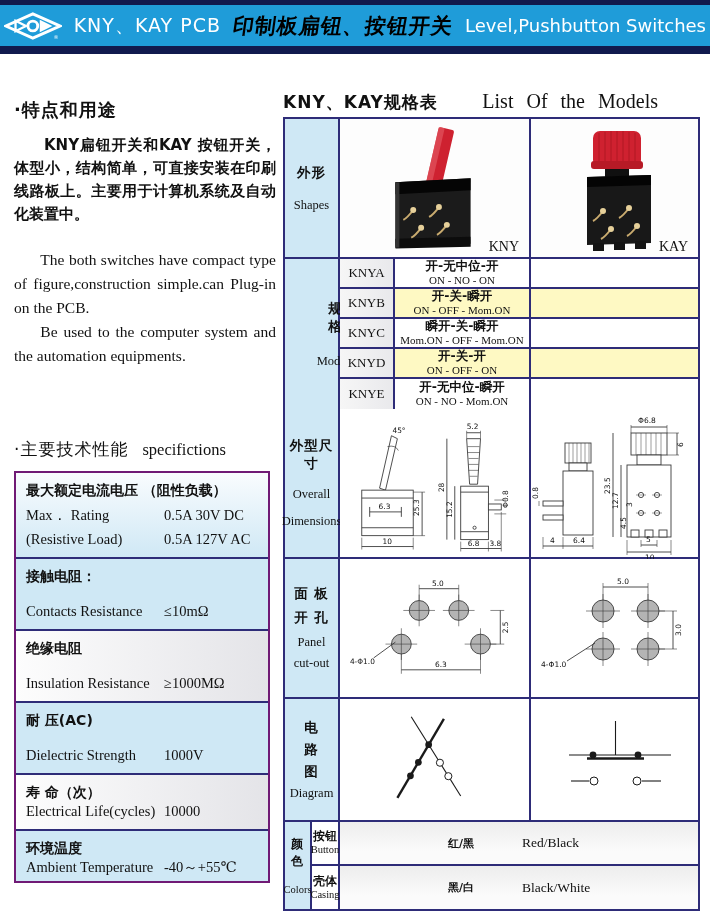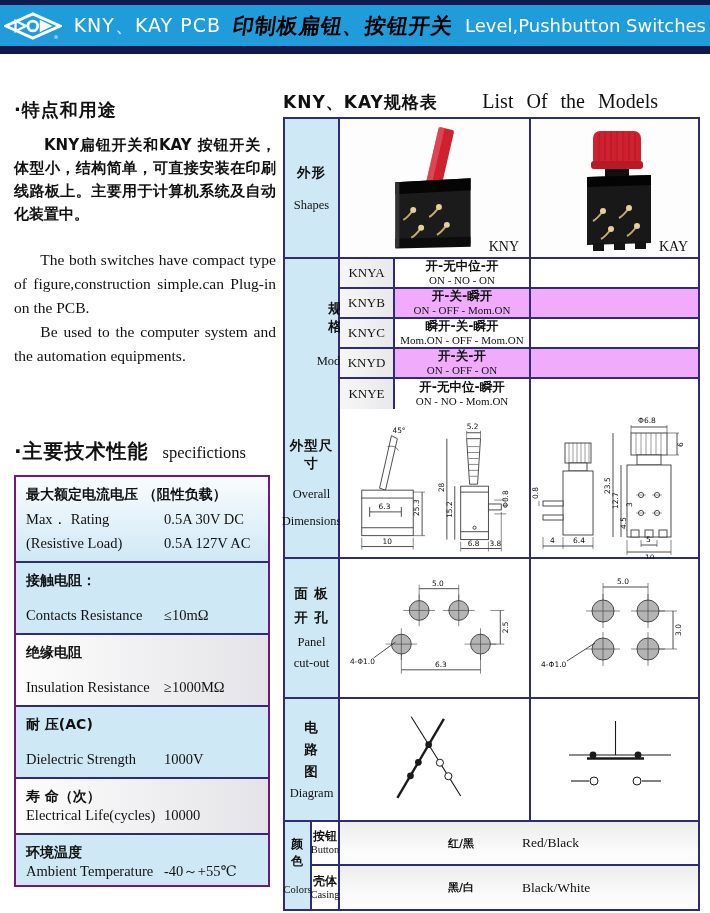--- a/index.html
+++ b/index.html
@@ -20,21 +20,21 @@
   .title-en { color:#fff; font-size:18px; white-space:nowrap; }
   
   #features { position:absolute; left:14px; top:98px; width:262px; }
   .feat-heading { font-size:18px; font-weight:bold; letter-spacing:1px; }
   .cn-para { margin-top:12px; font-size:15px; font-weight:600; line-height:23px; text-align:justify; text-indent:2em; }
   .en-para { font-family:"Liberation Serif","DejaVu Serif",serif; font-size:15.5px; line-height:24px;
              text-align:justify; text-indent:1.7em; }
   .en-para.first { margin-top:22px; }
   #specs { position:absolute; left:14px; top:438px; width:256px; }
   .specs-heading { display:flex; align-items:baseline; gap:14px; }
-  .specs-heading .cn { font-size:20px; font-weight:bold; letter-spacing:1px; }
+  .specs-heading .cn { font-size:17px; font-weight:normal; letter-spacing:1px; }
   .specs-heading .en { font-family:"Liberation Serif","DejaVu Serif",serif; font-size:16.5px; }
   .spec-table { margin-top:10px; border:2px solid #701a75; width:256px; }
   .spec-row { padding:9px 10px; display:flex; flex-direction:column; justify-content:space-between; }
   .spec-row + .spec-row { border-top:2px solid #2e2c78; }
   .spec-row .cnl { font-size:14px; font-weight:bold; }
   .spec-line { display:grid; grid-template-columns:1fr 92px; align-items:baseline;
                font-family:"Liberation Serif","DejaVu Serif",serif; font-size:14.5px; padding-right:2px; }
   .bg-blue  { background:#cfe8f5; }
   .bg-fade  { background:linear-gradient(180deg,#f9fcfe 0%,#cfe8f5 100%); }
   .bg-gray  { background:linear-gradient(90deg,#fdfdfd 0%,#e4e4e8 100%); }
@@ -58,21 +58,21 @@
   .photo-cell svg { position:absolute; inset:0; }
   .photo-cap { position:absolute; bottom:2px; right:10px; font-family:"Liberation Serif","DejaVu Serif",serif; font-size:14px; }
   .band-models { grid-template-columns:55px 55px 136px 167px; grid-auto-rows:30px; height:150px; }
   .models-label { grid-row:1 / span 5;padding-left:48px; }
   .mname { display:flex; align-items:center; justify-content:center;
            font-family:"Liberation Serif","DejaVu Serif",serif; font-size:13px;
            background:linear-gradient(90deg,#f6f6f6,#e9e9ec); }
   .mdesc { display:flex; flex-direction:column; align-items:center; justify-content:center; line-height:14px; }
   .mdesc .zh { font-size:12.5px; font-weight:bold; }
   .mdesc .eng { font-family:"Liberation Serif","DejaVu Serif",serif; font-size:11px; }
-  .mrow-blue { background:#f0abfc; }
+  .mrow-blue { background:#fef9c3; }
   .mrow-white { background:#fff; }
   .band-dims, .band-panel, .band-diagram { grid-template-columns:55px 191px 167px; }
   .band-dims { height:150px; }
   .band-panel { height:140px; }
   .band-diagram { height:123px; }
   .dwg-cell { background:#fff; }
   .dwg-cell svg { position:absolute; inset:0; }
   .band-colors { grid-template-columns:27px 28px 358px; grid-template-rows:44px 43px; }
   .colors-label { grid-row:1 / span 2; padding:0 1px; }
   .colors-label .zh { font-size:12px; }

